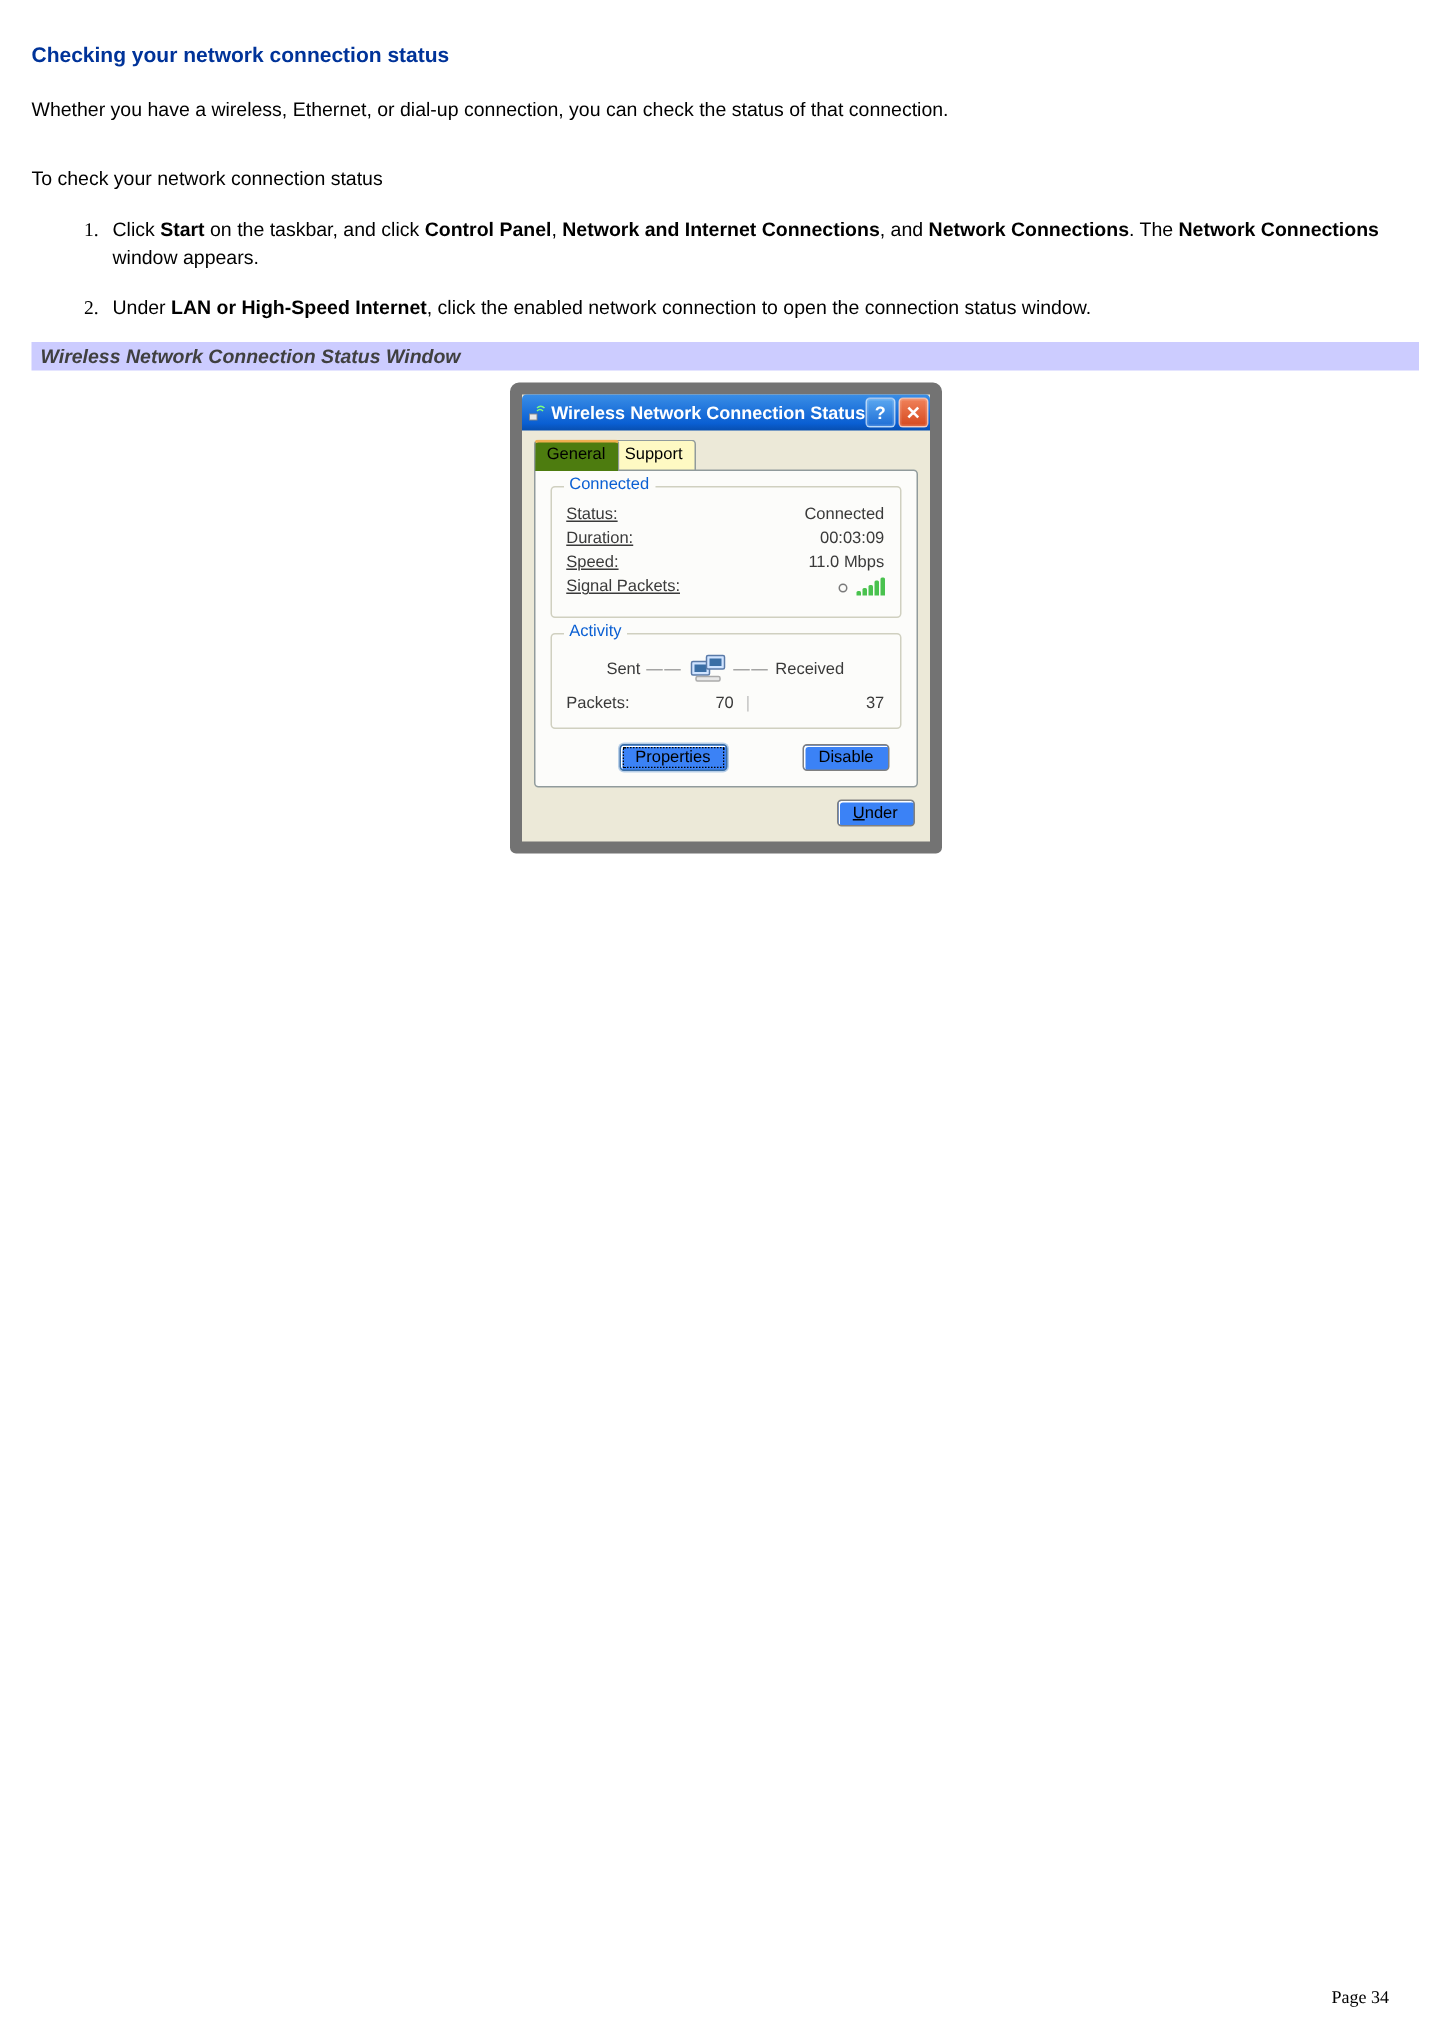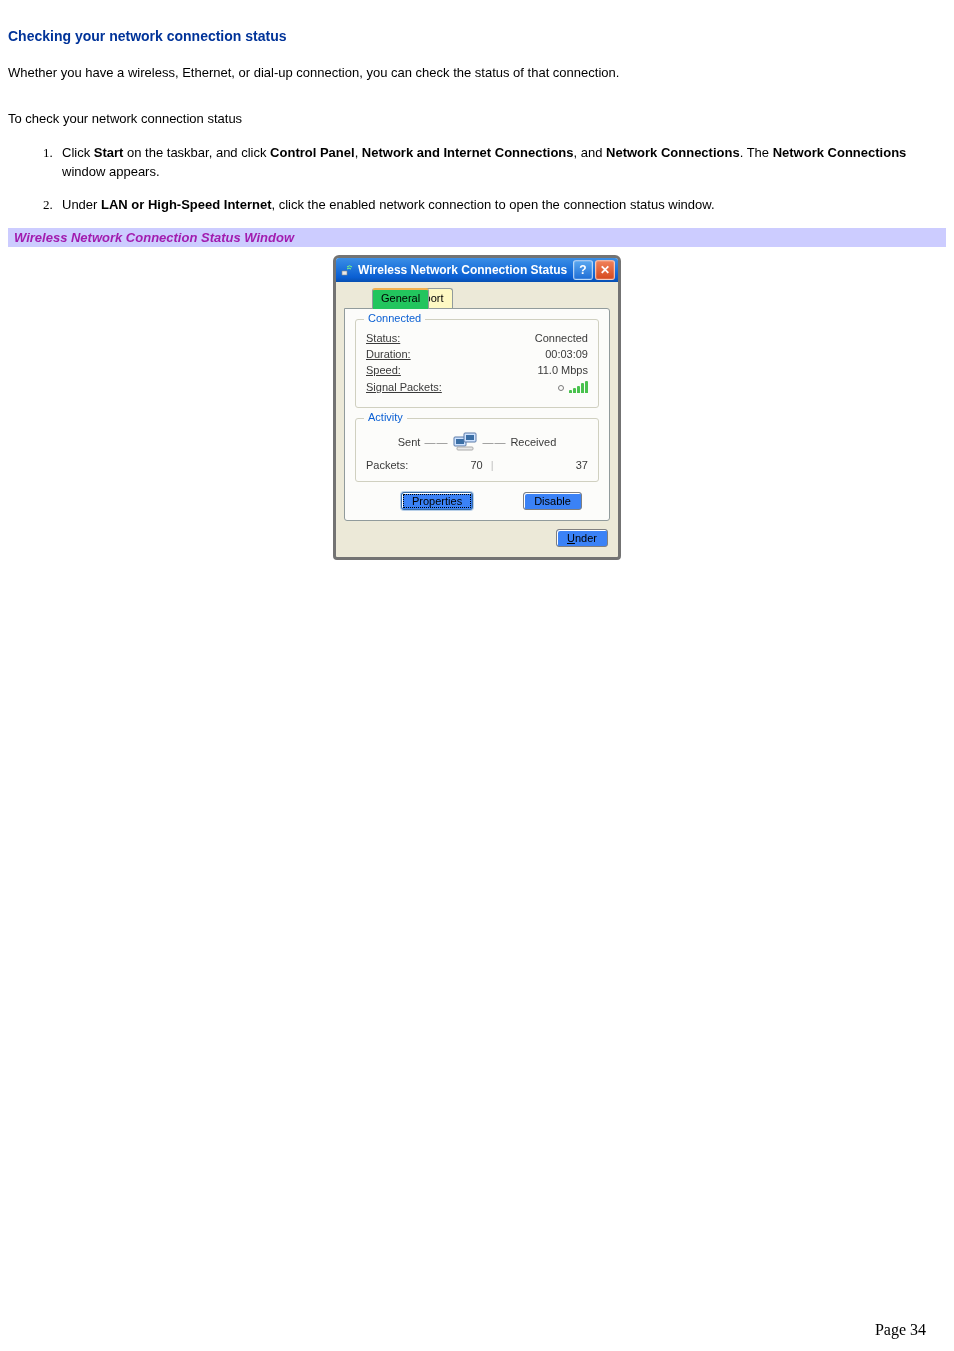--- a/index.html
+++ b/index.html
@@ -7,21 +7,21 @@
   body {
     width: 954px;
     height: 1351px;
     font-family: Verdana, Geneva, sans-serif;
     font-size: 13px;
     color: #000;
     position: relative;
     background: #fff;
   }
   .page {
-    padding: 28px 8px 0 8px;
+    padding: 28px 8px 0 21px;
   }
   .section-title {
     color: #003399;
     font-weight: bold;
     font-size: 14px;
     margin-bottom: 20px;
   }
   .body-text {
     font-size: 13px;
     line-height: 1.45;
@@ -43,38 +43,38 @@
     margin-bottom: 14px;
     padding-left: 6px;
   }
   ol.steps > li .step-body {
     font-family: Verdana, Geneva, sans-serif;
     font-size: 13px;
     line-height: 1.45;
   }
   .caption-bar {
     background: #ccccff;
-    color: #a21caf;
+    color: #404040;
     font-weight: bold;
     font-style: italic;
     font-size: 13px;
     padding: 2px 6px;
     margin: 4px 0 8px 0;
   }
   .figure-wrap {
     width: 100%;
     text-align: center;
     margin-top: 6px;
   }
 
   
   .xp-dialog {
     display: inline-block;
     width: 288px;
-    border: 3px solid #737373;
+    border: 8px solid #737373;
     border-radius: 6px 6px 4px 4px;
     background: #ece9d8;
     font-family: Tahoma, Verdana, sans-serif;
     font-size: 11px;
     color: #000;
     text-align: left;
     box-shadow: 0 0 0 0;
     vertical-align: top;
   }
   .xp-titlebar {
@@ -120,25 +120,24 @@
     height: 21px;
     border: 1px solid #919b9c;
     border-bottom: none;
     border-radius: 3px 3px 0 0;
     background: #fef9c3;
     font-size: 11px;
     padding: 3px 8px 0 8px;
     color: #000;
   }
   .xp-tab.active {
-    background: #22c55e;
+    background: #4d7c0f;
     z-index: 2;
     border-top: 2px solid #f0b050;
     padding-top: 2px;
-    margin-left: 28px;
   }
   .xp-tabpane {
     border: 1px solid #919b9c;
     background: #fcfcfa;
     border-radius: 0 3px 3px 3px;
     padding: 10px 10px 10px 10px;
     margin-top: -1px;
     position: relative;
     z-index: 1;
   }
@@ -237,21 +236,21 @@
     justify-content:flex-end;
     padding: 8px 2px 2px 2px;
   }
   .underline-first::first-letter { text-decoration: underline; }
 
   .page-footer {
     position: absolute;
     right: 28px;
     bottom: 12px;
     font-family: "Times New Roman", serif;
-    font-size: 16px;
+    font-size: 12px;
     color:#000;
   }
 </style>
 </head>
 <body>
 
 <div class="page">
 
   <div class="section-title">Checking your network connection status</div>
 

